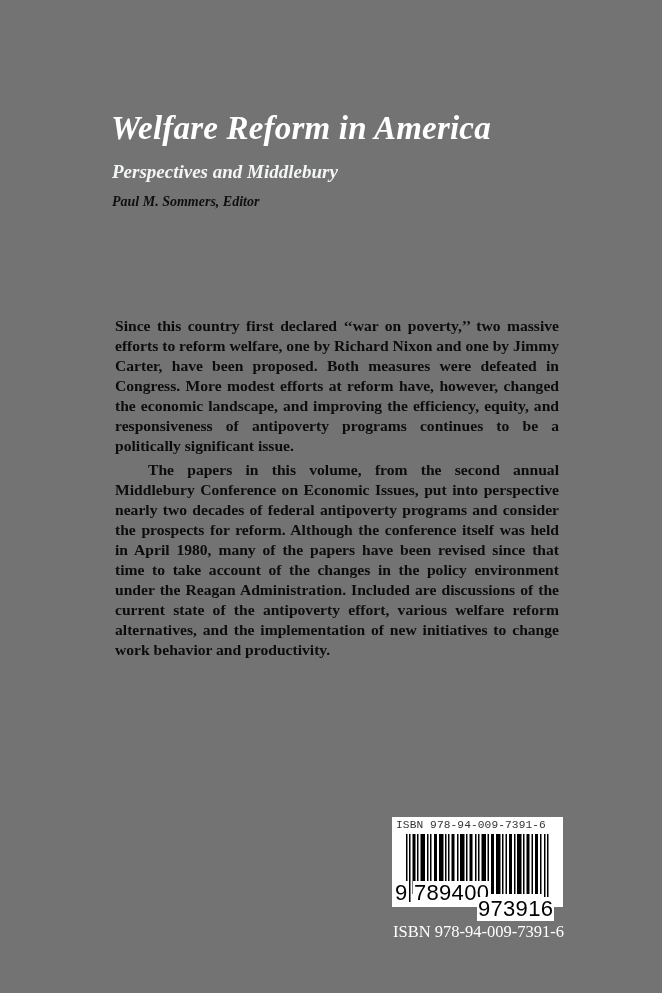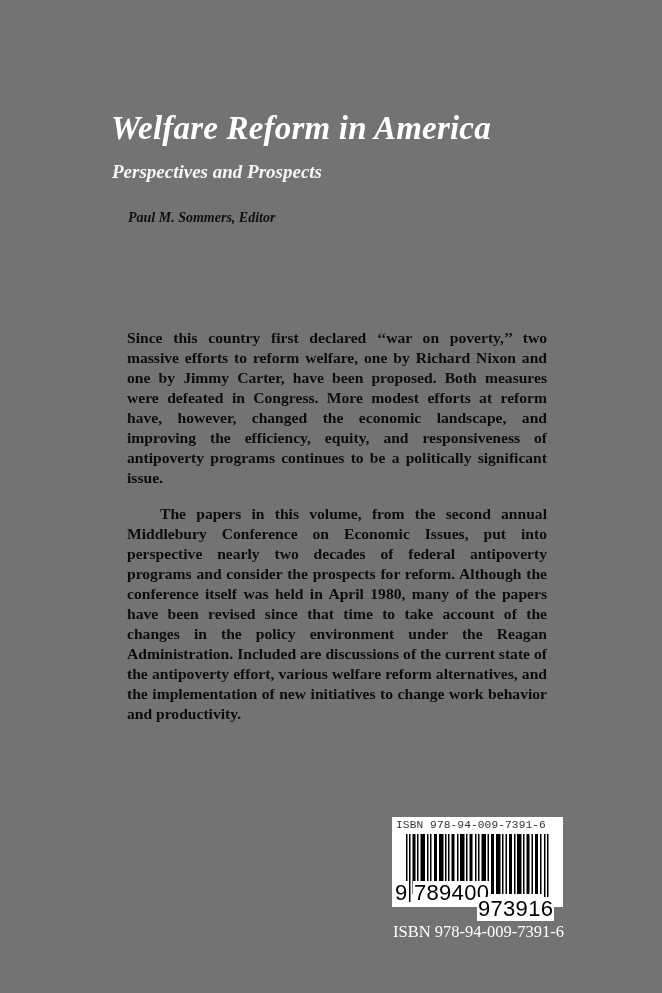--- a/index.html
+++ b/index.html
@@ -43,42 +43,42 @@
       font-style: italic;
       font-weight: bold;
       color: #f3f6f7;
       white-space: nowrap;
       line-height: 24px;
     }
     .editor {
       position: absolute;
       left: 112px;
       top: 193px;
-      margin: 16px;
+      margin: 0;
       font-size: 14px;
       font-style: italic;
       font-weight: bold;
       color: #0d0f10;
       white-space: nowrap;
       line-height: 18px;
     }
     .blurb {
       position: absolute;
       left: 111px;
       top: 312px;
       width: 452px;
       color: #0b0c0d;
       font-size: 15.6px;
       font-weight: bold;
       line-height: 20px;
       text-align: justify;
       hyphens: none;
     }
     .blurb p {
-      margin: 16px;
+      margin: 4px;
     }
     .blurb p + p {
       text-indent: 33px;
     }
     .barcode-box {
       position: absolute;
       left: 392px;
       top: 817px;
       width: 171px;
       height: 90px;
@@ -143,21 +143,21 @@
       white-space: nowrap;
       line-height: 20px;
     }
   </style>
 </head>
 <body>
 
 <div class="cover">
 
   <h1 class="title">Welfare Reform in America</h1>
-  <h2 class="subtitle">Perspectives and Prospects</h2>
+  <h2 class="subtitle">Perspectives and Middlebury</h2>
   <div class="editor">Paul M. Sommers, Editor</div>
 
   <div class="blurb">
     <p>Since this country first declared ‘‘war on poverty,’’ two massive efforts to reform welfare, one by Richard Nixon and one by Jimmy Carter, have been proposed. Both measures were defeated in Congress. More modest efforts at reform have, however, changed the economic landscape, and improving the efficiency, equity, and responsiveness of antipoverty programs continues to be a politically significant issue.</p>
     <p>The papers in this volume, from the second annual Middlebury Conference on Economic Issues, put into perspective nearly two decades of federal antipoverty programs and consider the prospects for reform. Although the conference itself was held in April 1980, many of the papers have been revised since that time to take account of the changes in the policy environment under the Reagan Administration. Included are discussions of the current state of the antipoverty effort, various welfare reform alternatives, and the implementation of new initiatives to change work behavior and productivity.</p>
   </div>
 
   <div class="barcode-box">
     <div class="barcode-isbn-top">ISBN 978-94-009-7391-6</div>
     <svg class="barcode-bars" viewBox="0 0 146 68" preserveAspectRatio="none">

